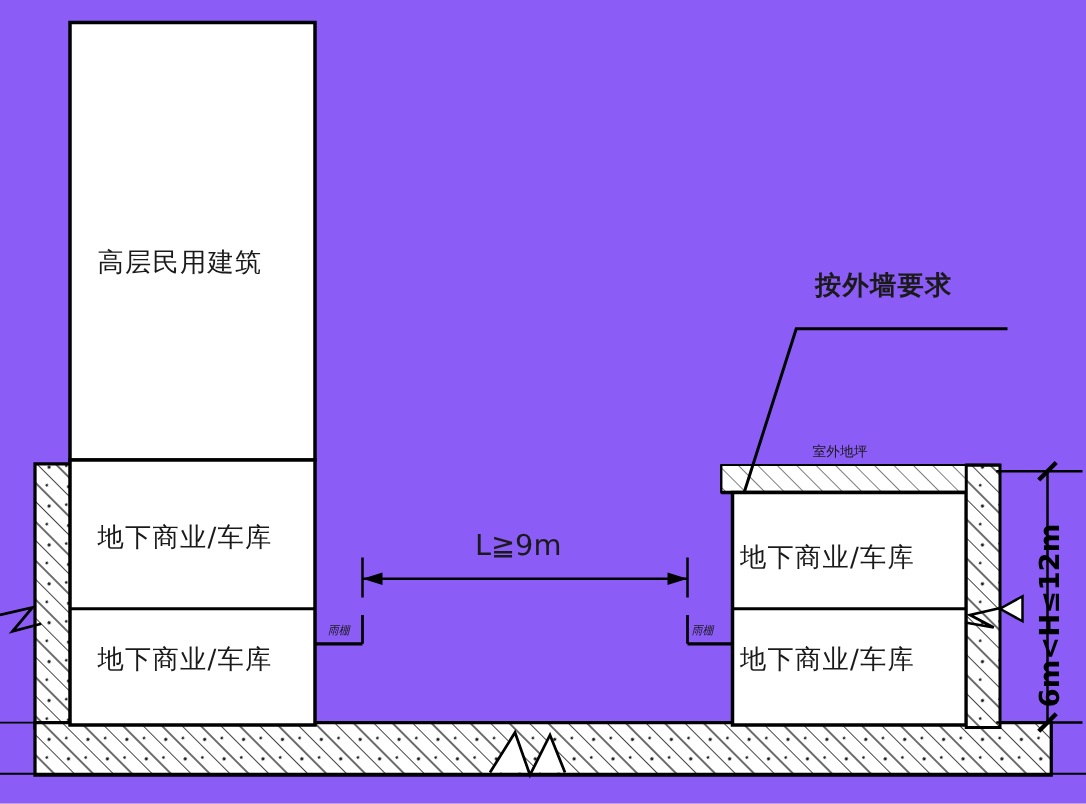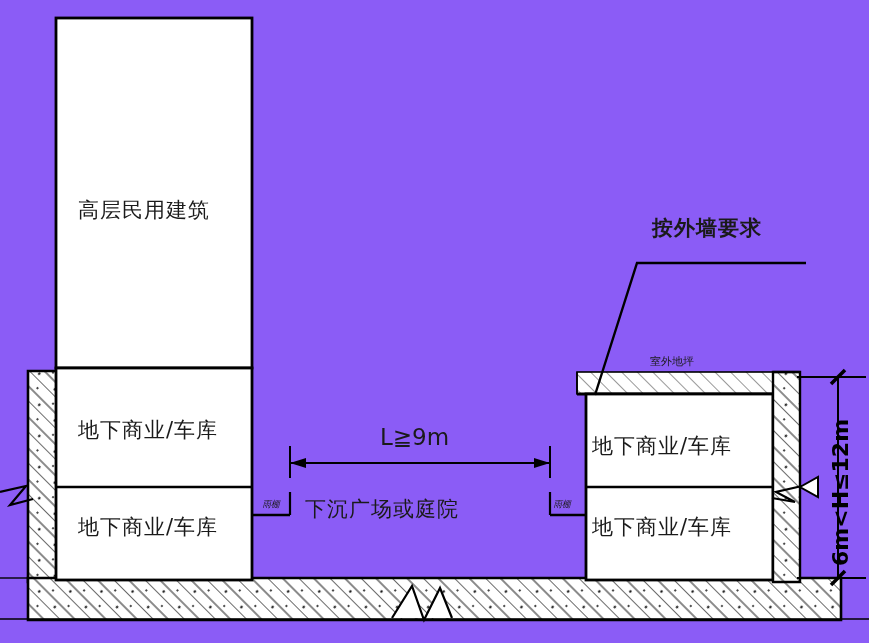--- a/index.html
+++ b/index.html
@@ -120,21 +120,20 @@
   <div class="lbl cjk big" style="left:78px;top:196px;">高层民用建筑</div>
 
   <div class="lbl cjk big" style="left:78px;top:416px;">地下商业/车库</div>
 
   <div class="lbl cjk big" style="left:78px;top:513px;">地下商业/车库</div>
 
   <div class="lbl cjk big" style="left:592px;top:432px;">地下商业/车库</div>
 
   <div class="lbl cjk big" style="left:592px;top:513px;">地下商业/车库</div>
 
-  <div class="lbl cjk big" style="left:305px;top:495px;">下沉广场或庭院</div>
 
   <div class="lbl dimtxt" style="left:380px;top:424px;">L≧9m</div>
 
   <div class="lbl cjk note" style="left:652px;top:214px;">按外墙要求</div>
 
   <div class="lbl cjk smalltxt" style="left:650px;top:354px;">室外地坪</div>
 
   <div class="lbl cjk tiny" style="left:262px;top:498px;">雨棚</div>
 
   <div class="lbl cjk tiny" style="left:553px;top:498px;">雨棚</div>

